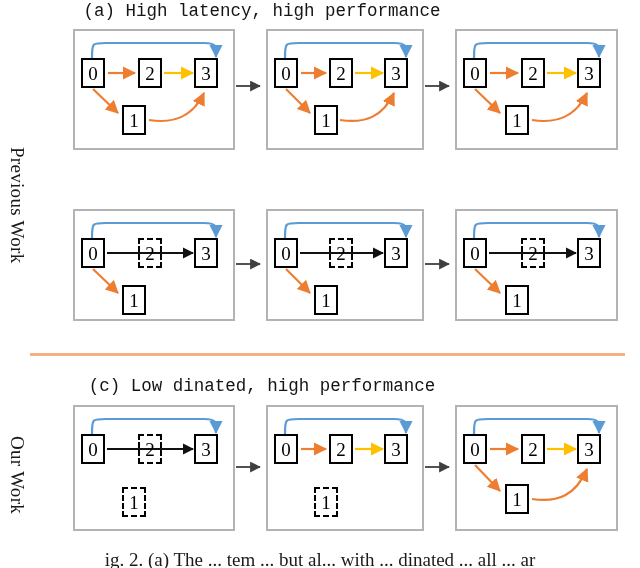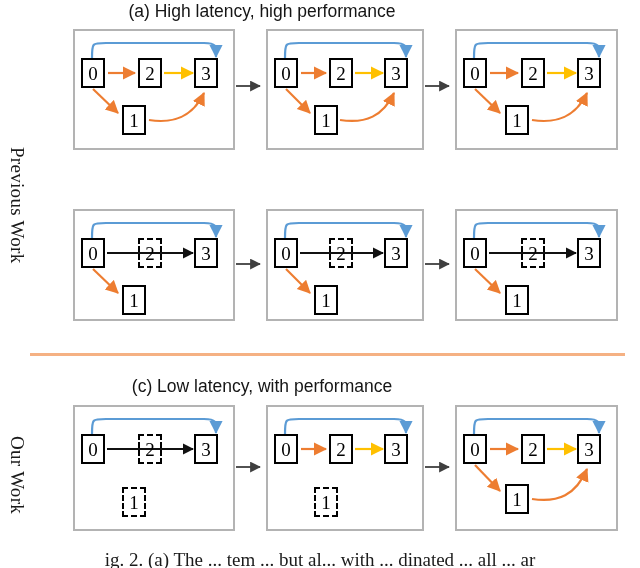--- a/index.html
+++ b/index.html
@@ -21,21 +21,21 @@
   }
   #side-previous{left:6px;top:60px;height:290px;}
   #side-our{left:6px;top:400px;height:150px;}
 
   
   .sec-title{
     position:absolute;
     width:524px;
     text-align:center;
     font-size:17.5px;
-    font-family:Liberation Sans, sans-serif;
+    font-family:Liberation Mono, monospace;
     color:#151515;
     white-space:nowrap;
   }
   #title-a{top:1px;}
   #title-b{top:180px;}
   #title-c{top:376px;}
 
   
   #divider{
     position:absolute;
@@ -104,21 +104,21 @@
 </head>
 <body>
 
 <div class="figure">
 
   <div class="side-label" id="side-previous">Previous Work</div>
 
   <div class="side-label" id="side-our">Our Work</div>
 
   <div class="sec-title" id="title-a">(a) High latency, high performance</div>
-  <div class="sec-title" id="title-c">(c) Low latency, with performance</div>
+  <div class="sec-title" id="title-c">(c) Low dinated, high performance</div>
 
   <div class="row" id="row-a">
 
     <div class="panel p1">
       <svg class="edges" width="162" height="121">
         <defs>
           <marker id="mA1b" markerWidth="7" markerHeight="7" refX="5.5" refY="3" orient="auto">
             <path d="M0,0 L6,3 L0,6 z" fill="#5b9bd5"></path>
             </marker>
           <marker id="mA1o" markerWidth="7" markerHeight="7" refX="5.5" refY="3" orient="auto">

